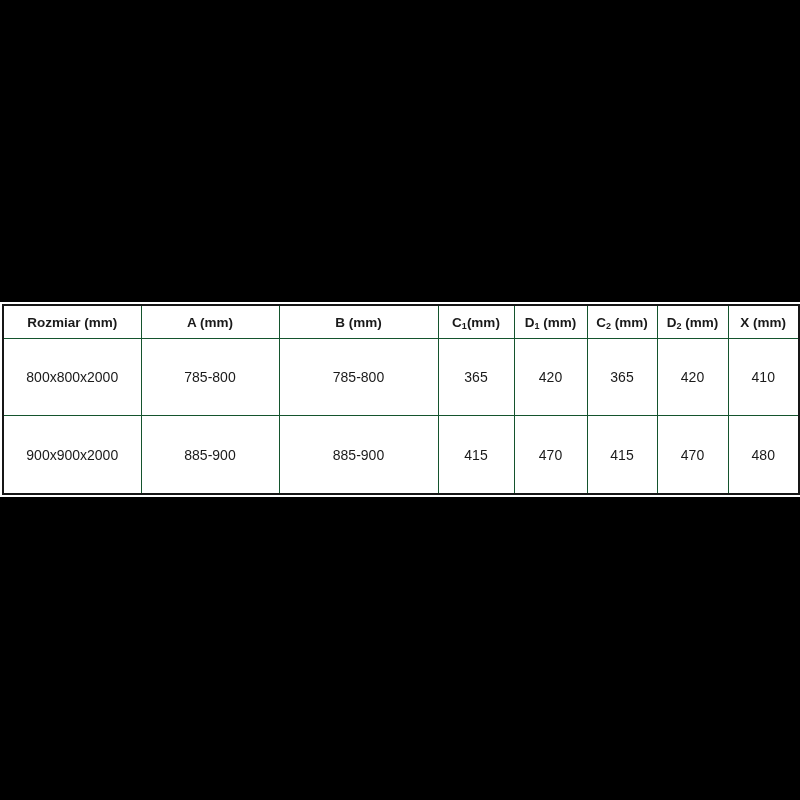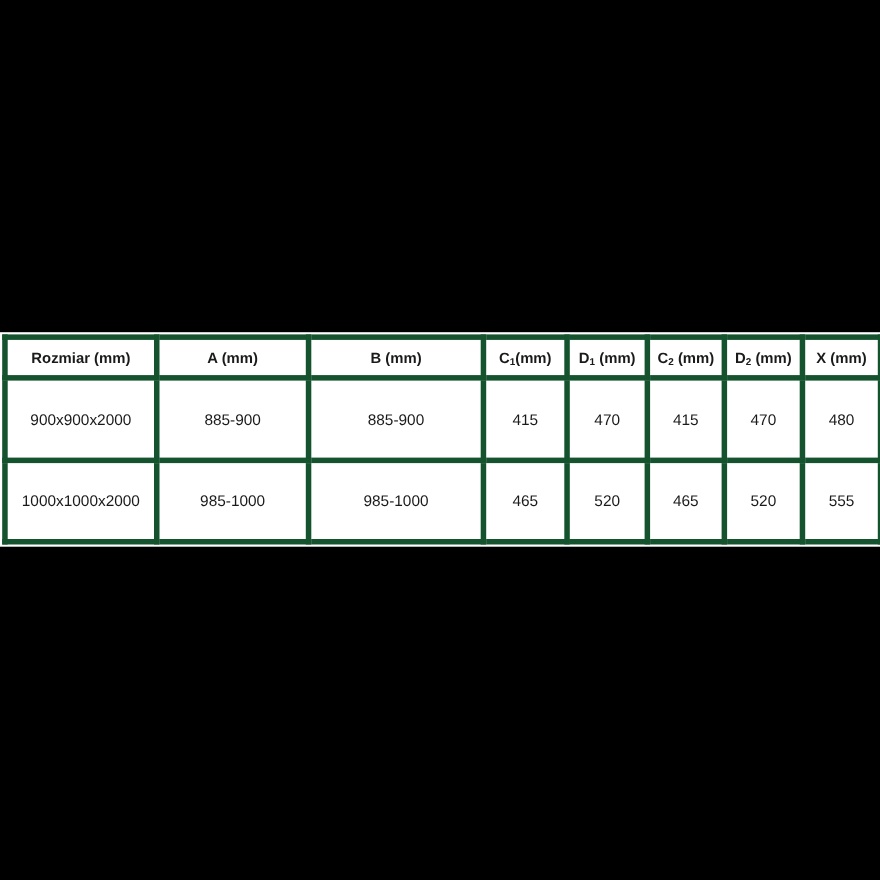--- a/index.html
+++ b/index.html
@@ -34,21 +34,21 @@
   }
   table.dims col.c0 { width: 138px; }
   table.dims col.c1 { width: 138px; }
   table.dims col.c2 { width: 159px; }
   table.dims col.c3 { width: 76px; }
   table.dims col.c4 { width: 73px; }
   table.dims col.c5 { width: 70px; }
   table.dims col.c6 { width: 71px; }
   table.dims col.c7 { width: 71px; }
   table.dims th, table.dims td {
-    border: 5px solid #14532d;
+    border: 1px solid #14532d;
     text-align: center;
     vertical-align: middle;
     color: #1a1a1a;
     padding: 0 2px;
     overflow: hidden;
     white-space: nowrap;
   }
   table.dims { border: 2px solid #161616; }
   table.dims th {
     height: 32px;
@@ -89,35 +89,35 @@
           <th><span>B (mm)</span></th>
           <th><span>C</span><sub>1</sub><span>(mm)</span></th>
           <th><span>D</span><sub>1</sub><span> (mm)</span></th>
           <th><span>C</span><sub>2</sub><span> (mm)</span></th>
           <th><span>D</span><sub>2</sub><span> (mm)</span></th>
           <th><span>X (mm)</span></th>
         </tr>
       </thead>
       <tbody>
         <tr>
+          <td>800x800x2000</td>
+          <td>785-800</td>
+          <td>785-800</td>
+          <td>365</td>
+          <td>420</td>
+          <td>365</td>
+          <td>420</td>
+          <td>410</td>
+        </tr>
+        <tr>
           <td>900x900x2000</td>
           <td>885-900</td>
           <td>885-900</td>
           <td>415</td>
           <td>470</td>
           <td>415</td>
           <td>470</td>
           <td>480</td>
         </tr>
-        <tr>
-          <td>1000x1000x2000</td>
-          <td>985-1000</td>
-          <td>985-1000</td>
-          <td>465</td>
-          <td>520</td>
-          <td>465</td>
-          <td>520</td>
-          <td>555</td>
-        </tr>
       </tbody>
     </table>
   </div>
 </div>
 
 </body></html>

